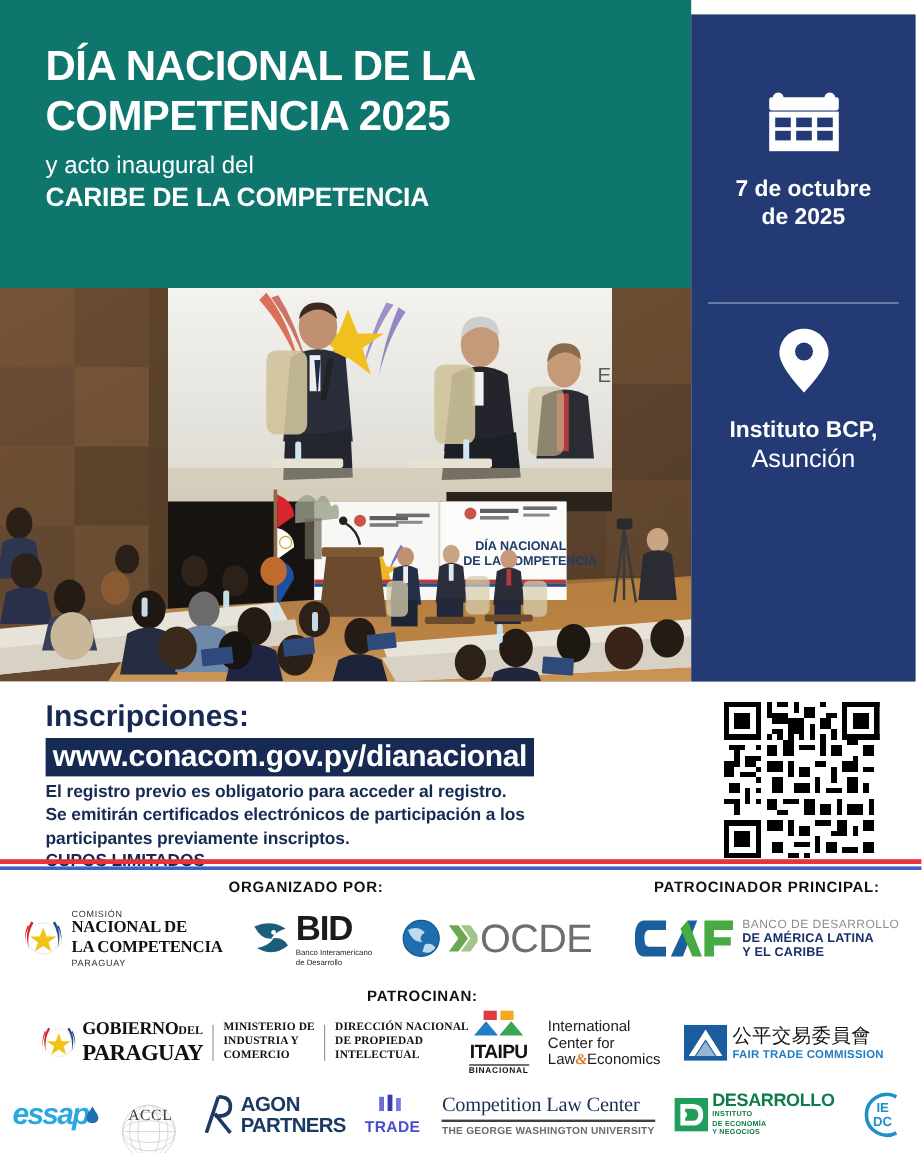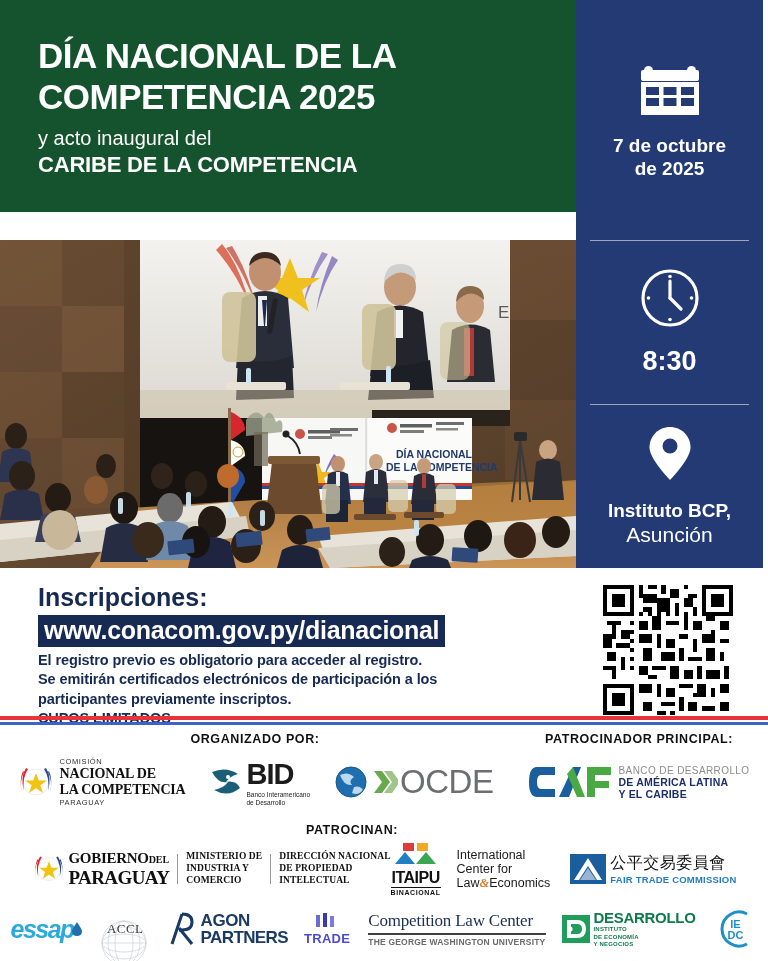--- a/index.html
+++ b/index.html
@@ -7,40 +7,40 @@
   body {
     font-family: "Liberation Sans", sans-serif;
     background: #ffffff;
     overflow: hidden;
     position: relative;
   }
   .poster { position: relative; width: 768px; height: 961px; background:#fff; }
 
   
   .header {
-    position: absolute; left: 0; top: 0; width: 576px; height: 212px;
-    background: #14532d;
+    position: absolute; left: 0; top: 0; width: 576px; height: 240px;
+    background: #0f766e;
   }
   .header-inner { padding: 36px 30px 0 38px; }
   .title-l1, .title-l2 {
     color: #fff; font-weight: 700; letter-spacing: -0.5px;
     font-size: 35px; line-height: 1.16;
   }
   .sub-light {
     color: #fff; font-weight: 400; font-size: 20px; line-height: 1.3;
     margin-top: 8px; letter-spacing: 0px;
   }
   .sub-bold {
     color: #fff; font-weight: 700; font-size: 22px; line-height: 1.25;
     letter-spacing: -0.2px;
   }
 
   
   .right-col {
-    position: absolute; left: 576px; top: 0; width: 187px; height: 568px;
+    position: absolute; left: 576px; top: 12px; width: 187px; height: 568px;
     background: #233a75; color: #fff;
     display: flex; flex-direction: column;
   }
   .rc-cell {
     flex: 1 1 0; display: flex; flex-direction: column;
     align-items: center; justify-content: center; padding: 6px 10px;
     position: relative;
   }
   .rc-cell + .rc-cell::before {
     content: ""; position: absolute; top: 0; left: 14px; right: 14px;
@@ -203,34 +203,20 @@
             <rect x="7" y="38" width="13" height="8"></rect>
             <rect x="24.5" y="38" width="13" height="8"></rect>
             <rect x="42" y="38" width="13" height="8"></rect>
           </g>
         </svg>
       </div>
       <div class="rc-label">7 de octubre</div>
       <div class="rc-label">de 2025</div>
     </div>
 
-    <div class="rc-cell rc-time">
-      <div class="rc-icon">
-        <svg width="62" height="62" viewBox="0 0 62 62">
-          <circle cx="31" cy="31" r="27" fill="none" stroke="#fff" stroke-width="3.2"></circle>
-          <line x1="31" y1="31" x2="31" y2="14" stroke="#fff" stroke-width="3.2" stroke-linecap="round"></line>
-          <line x1="31" y1="31" x2="42" y2="42" stroke="#fff" stroke-width="3.2" stroke-linecap="round"></line>
-          <circle cx="31" cy="9.5" r="1.8" fill="#fff"></circle>
-          <circle cx="52.5" cy="31" r="1.8" fill="#fff"></circle>
-          <circle cx="31" cy="52.5" r="1.8" fill="#fff"></circle>
-          <circle cx="9.5" cy="31" r="1.8" fill="#fff"></circle>
-        </svg>
-      </div>
-      <div class="rc-label big">8:30</div>
-    </div>
 
     <div class="rc-cell rc-place">
       <div class="rc-icon">
         <svg width="46" height="58" viewBox="0 0 46 58">
           <path d="M23 2 C11.5 2 2.5 11 2.5 22.5 C2.5 34 23 55 23 55 C23 55 43.5 34 43.5 22.5 C43.5 11 34.5 2 23 2 Z" fill="#fff"></path>
           <circle cx="23" cy="21" r="7.5" fill="#233a75"></circle>
         </svg>
       </div>
       <div class="rc-label">Instituto BCP,</div>
       <div class="rc-label thin">Asunción</div>

